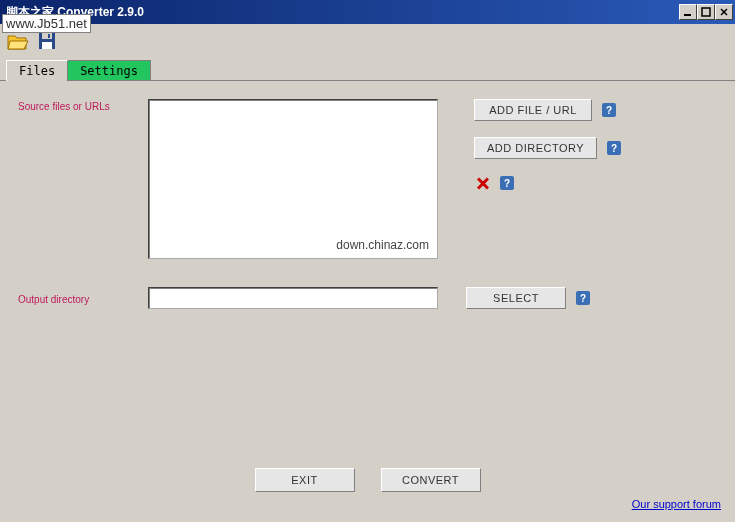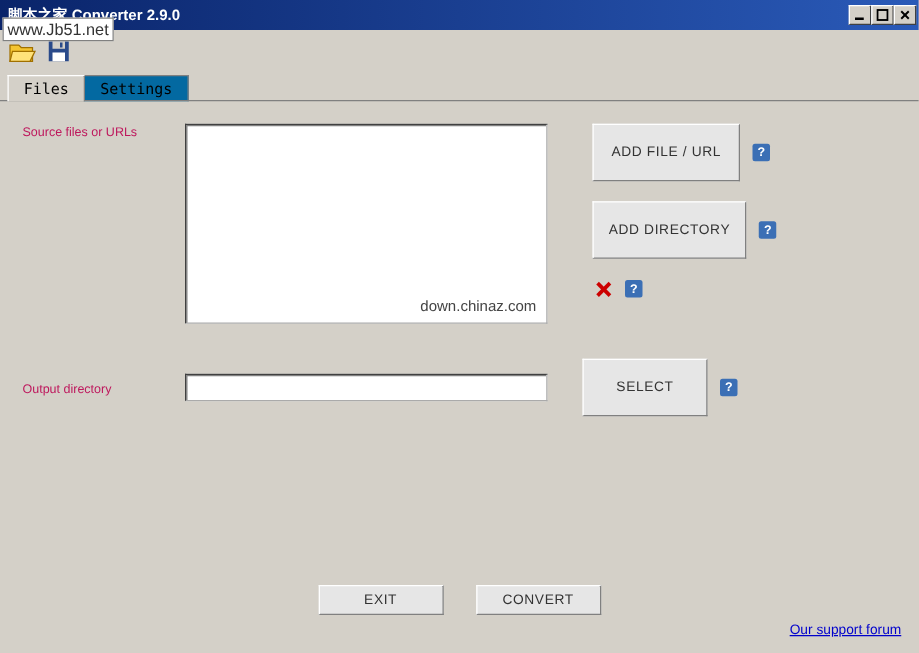--- a/index.html
+++ b/index.html
@@ -71,21 +71,21 @@
       height: 22px;
     }
     .tabs {
       display: flex;
       padding-left: 6px;
       margin-top: 2px;
       position: relative;
     }
     .tab {
       padding: 3px 12px;
-      background: #0369a1;
+      background: #22c55e;
       border: 1px solid #808080;
       border-bottom: none;
       font-family: SimSun, monospace;
       font-size: 12px;
       margin-right: -1px;
       cursor: pointer;
       position: relative;
     }
     .tab.active {
       background: #d4d0c8;
@@ -131,21 +131,21 @@
       flex-direction: column;
       gap: 16px;
       align-items: flex-start;
     }
     .btn-row { display: flex; align-items: center; gap: 10px; }
     .btn {
       background: #e6e6e6;
       border: 1px solid #808080;
       border-top-color: #fff;
       border-left-color: #fff;
-      padding: 16px 12px;
+      padding: 4px 12px;
       font-family: Verdana, sans-serif;
       font-size: 11px;
       color: #333;
       cursor: pointer;
       letter-spacing: 0.5px;
       min-width: 100px;
       text-align: center;
     }
     .btn.big {
       min-width: 118px;

